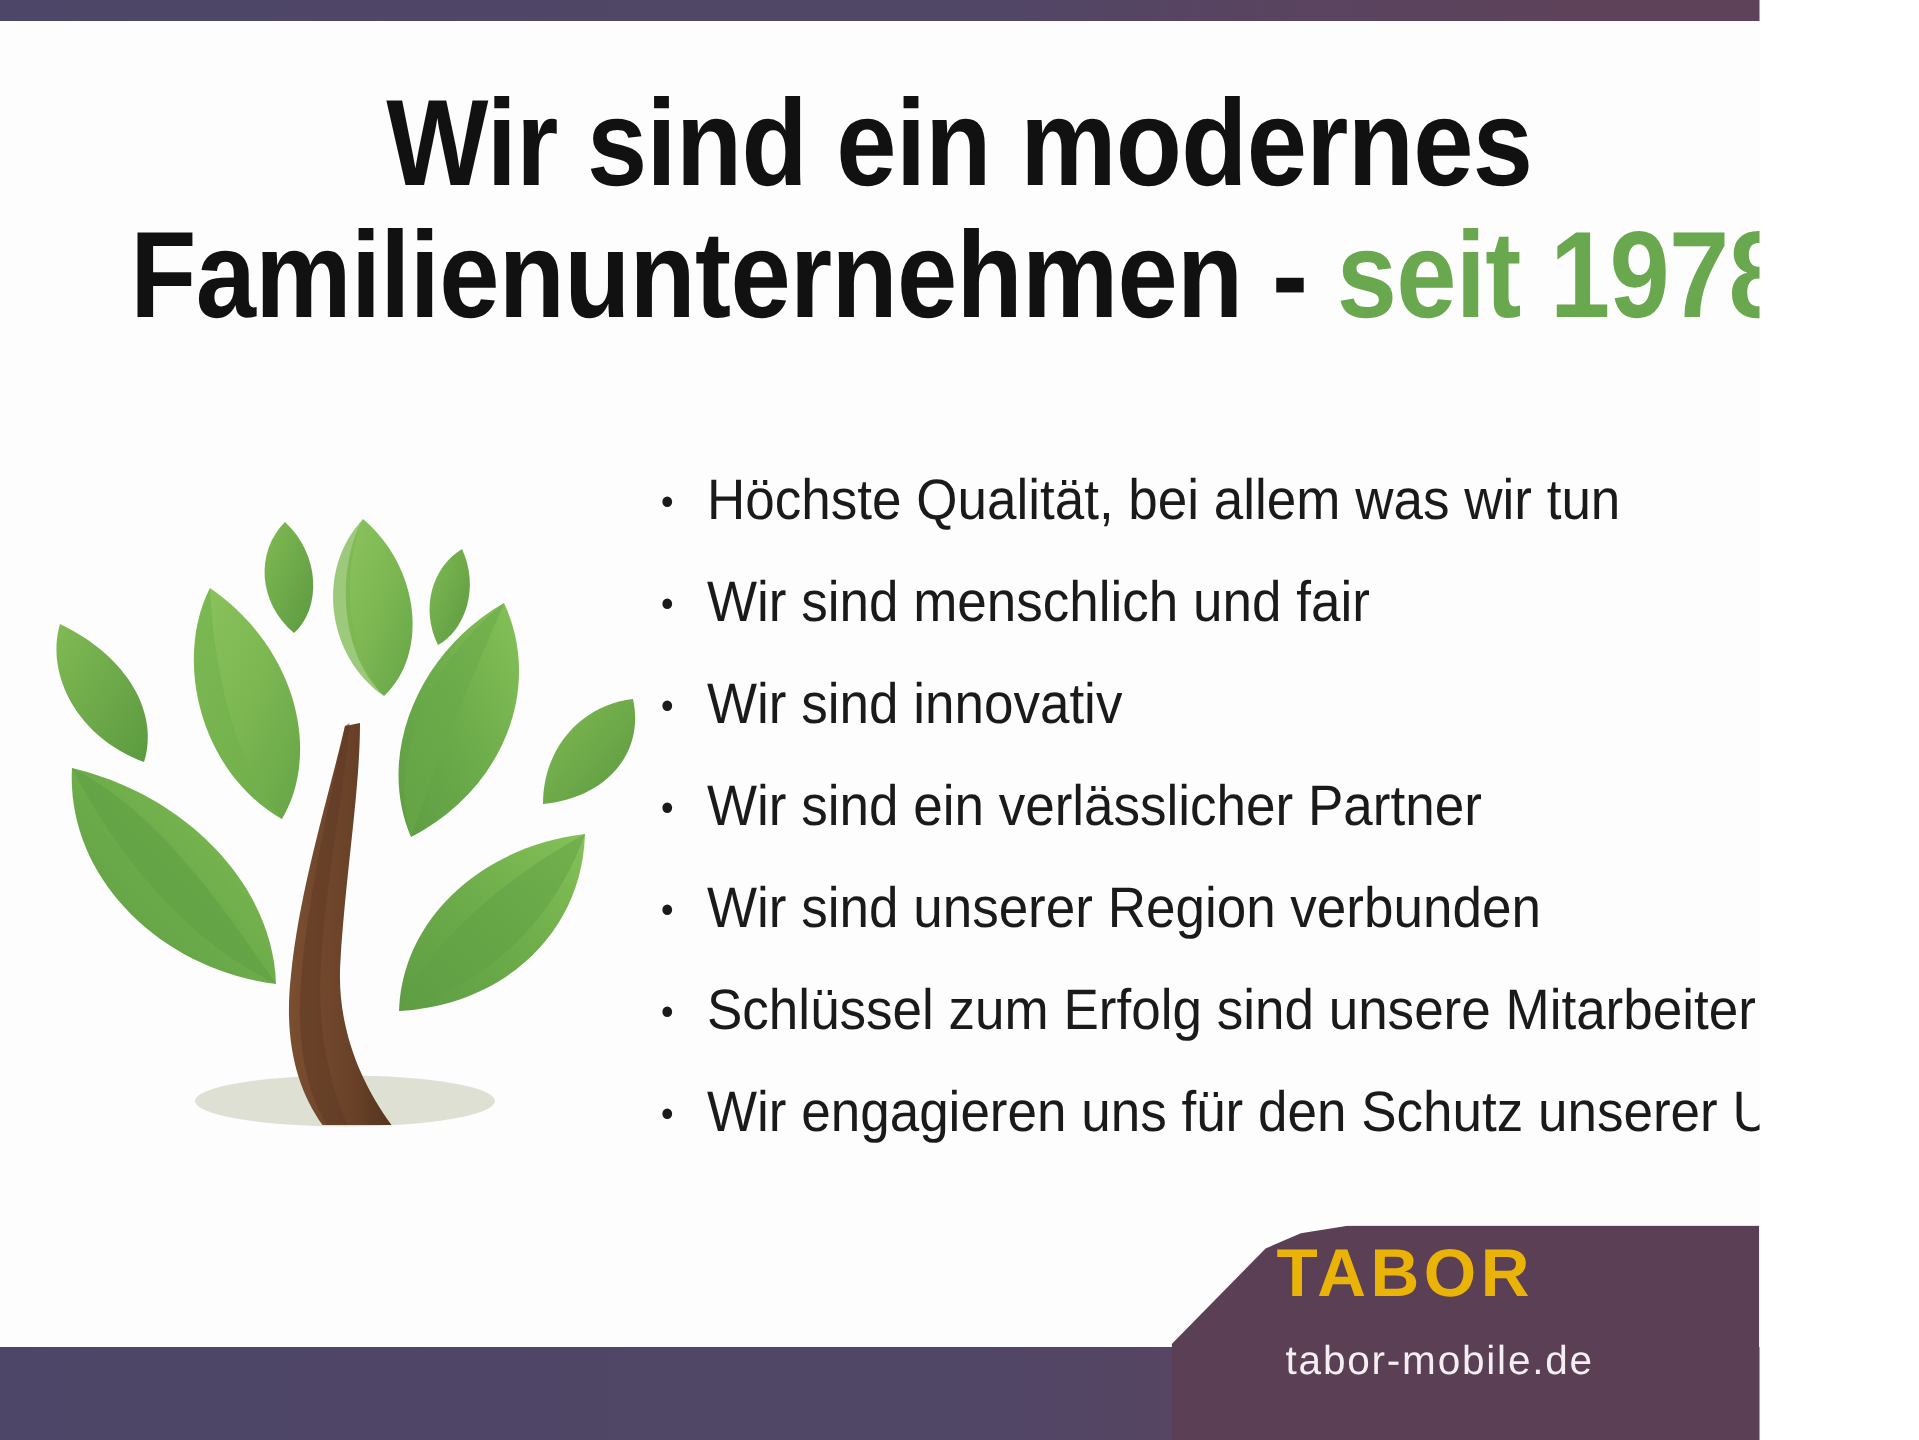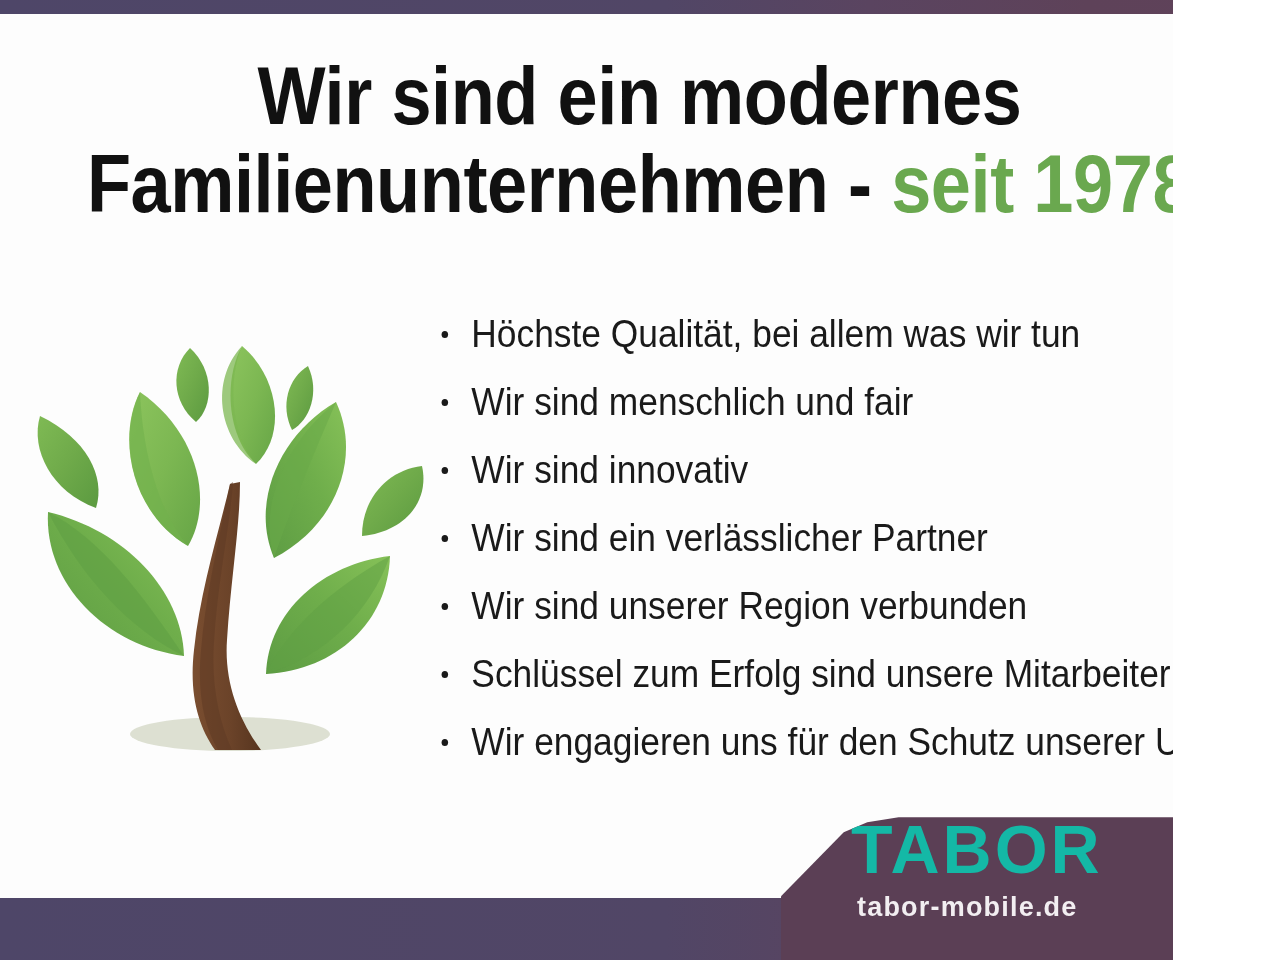--- a/index.html
+++ b/index.html
@@ -115,31 +115,31 @@
     height: 168px;
     background: #5b3f55;
     clip-path: polygon(13% 100%, 0% 100%, 0% 62%, 16% 24%, 22% 18%, 30% 15%, 100% 15%, 100% 100%);
   }
   .logo-badge .wordmark {
     position: absolute;
     left: 70px;
     top: 22px;
     font-family: "Liberation Sans", sans-serif;
     font-weight: bold;
-    font-size: 68px;
+    font-size: 45px;
     line-height: 70px;
     letter-spacing: 3px;
-    color: #14b8a6;
+    color: #eab308;
   }
   .logo-badge .tagline {
     position: absolute;
     left: 76px;
     top: 100px;
     font-family: "Liberation Sans", sans-serif;
-    font-weight: bold;
+    font-weight: normal;
     font-size: 27px;
     line-height: 30px;
     letter-spacing: 1.2px;
     color: #f2eef1;
   }
 </style>
 </head>
 <body>
 
 <div id="slide">

